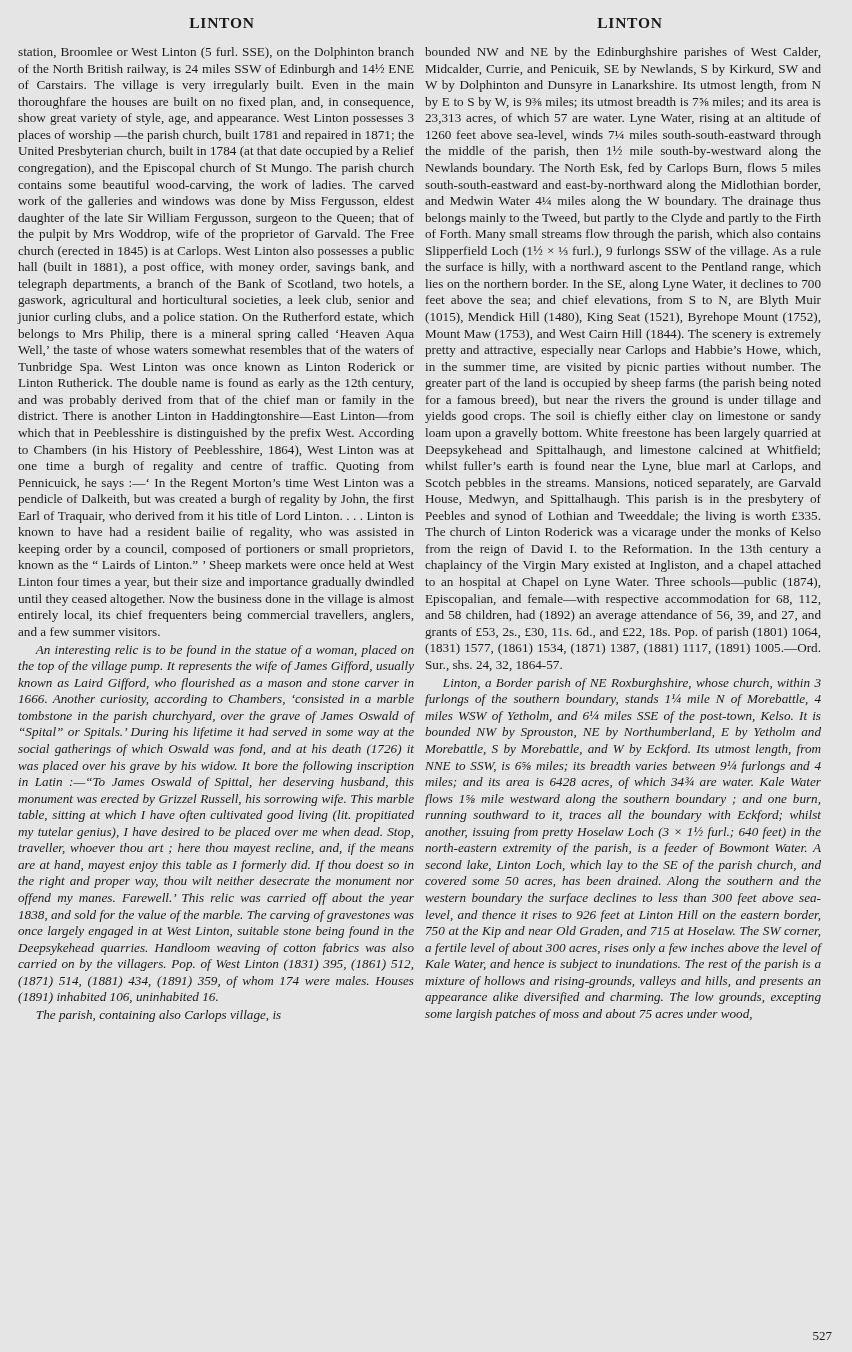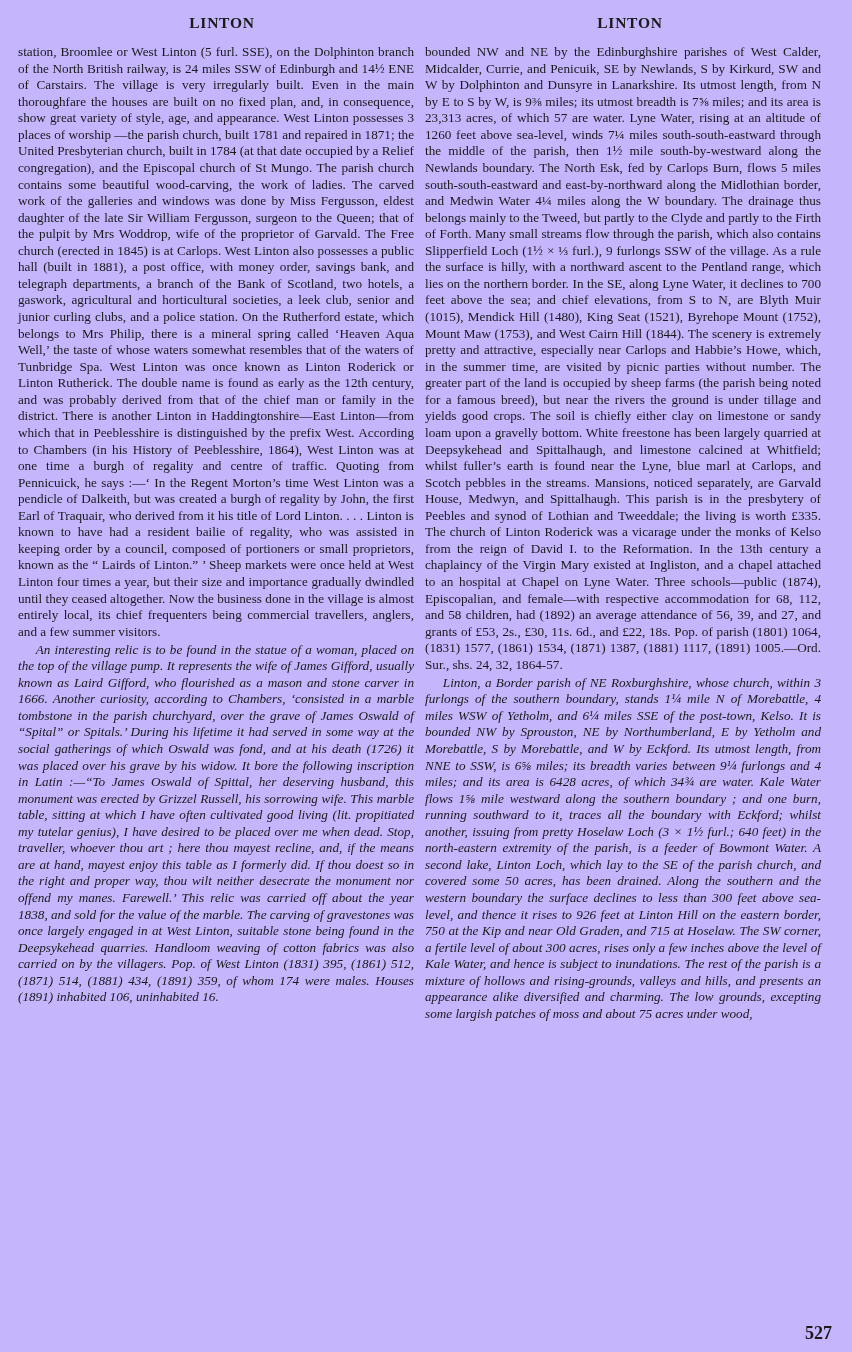--- a/index.html
+++ b/index.html
@@ -14,21 +14,21 @@
     color: #1a1a1a;
     position: relative;
     overflow: hidden;
   }
   .page {
     position: relative;
     width: 852px;
     height: 1352px;
     box-sizing: border-box;
     padding: 14px 18px 10px 18px;
-    background: #c4b5fd;
+    background: #e5e5e5;
   }
   .running-heads {
     display: flex;
     justify-content: space-between;
     font-weight: bold;
     font-size: 15.5px;
     letter-spacing: 0.8px;
     margin: 0 0 12px 0;
   }
   .running-heads .rh {
@@ -51,22 +51,22 @@
   .col p {
     margin: 0;
   }
   .col p.indent {
     text-indent: 1.35em;
   }
   .pagenum {
     position: absolute;
     right: 20px;
     bottom: 8px;
-    font-size: 18px;
-    font-weight: bold;
+    font-size: 13px;
+    font-weight: normal;
   }
   .col p + p {
     margin-top: 0.1em;
     font-style: italic;
   }
 </style>
 </head>
 <body>
 
 <div class="page">
@@ -74,20 +74,21 @@
   <div class="running-heads">
     <div class="rh">LINTON</div>
     <div class="rh">LINTON</div>
   </div>
 
   <div class="columns">
 
     <div class="col">
       <p>station, Broomlee or West Linton (5 furl. SSE), on the Dolphinton branch of the North British railway, is 24 miles SSW of Edinburgh and 14½ ENE of Carstairs. The village is very irregularly built. Even in the main thoroughfare the houses are built on no fixed plan, and, in consequence, show great variety of style, age, and appearance. West Linton possesses 3 places of worship —the parish church, built 1781 and repaired in 1871; the United Presbyterian church, built in 1784 (at that date occupied by a Relief congregation), and the Episcopal church of St Mungo. The parish church contains some beautiful wood-carving, the work of ladies. The carved work of the galleries and windows was done by Miss Fergusson, eldest daughter of the late Sir William Fergusson, surgeon to the Queen; that of the pulpit by Mrs Woddrop, wife of the proprietor of Garvald. The Free church (erected in 1845) is at Carlops. West Linton also possesses a public hall (built in 1881), a post office, with money order, savings bank, and telegraph departments, a branch of the Bank of Scotland, two hotels, a gaswork, agricultural and horticultural societies, a leek club, senior and junior curling clubs, and a police station. On the Rutherford estate, which belongs to Mrs Philip, there is a mineral spring called ‘Heaven Aqua Well,’ the taste of whose waters somewhat resembles that of the waters of Tunbridge Spa. West Linton was once known as Linton Roderick or Linton Rutherick. The double name is found as early as the 12th century, and was probably derived from that of the chief man or family in the district. There is another Linton in Haddingtonshire—East Linton—from which that in Peeblesshire is distinguished by the prefix West. According to Chambers (in his History of Peeblesshire, 1864), West Linton was at one time a burgh of regality and centre of traffic. Quoting from Pennicuick, he says :—‘ In the Regent Morton’s time West Linton was a pendicle of Dalkeith, but was created a burgh of regality by John, the first Earl of Traquair, who derived from it his title of Lord Linton. . . . Linton is known to have had a resident bailie of regality, who was assisted in keeping order by a council, composed of portioners or small proprietors, known as the “ Lairds of Linton.” ’ Sheep markets were once held at West Linton four times a year, but their size and importance gradually dwindled until they ceased altogether. Now the business done in the village is almost entirely local, its chief frequenters being commercial travellers, anglers, and a few summer visitors.</p>
       <p class="indent">An interesting relic is to be found in the statue of a woman, placed on the top of the village pump. It represents the wife of James Gifford, usually known as Laird Gifford, who flourished as a mason and stone carver in 1666. Another curiosity, according to Chambers, ‘consisted in a marble tombstone in the parish churchyard, over the grave of James Oswald of “Spital” or Spitals.’ During his lifetime it had served in some way at the social gatherings of which Oswald was fond, and at his death (1726) it was placed over his grave by his widow. It bore the following inscription in Latin :—“To James Oswald of Spittal, her deserving husband, this monument was erected by Grizzel Russell, his sorrowing wife. This marble table, sitting at which I have often cultivated good living (lit. propitiated my tutelar genius), I have desired to be placed over me when dead. Stop, traveller, whoever thou art ; here thou mayest recline, and, if the means are at hand, mayest enjoy this table as I formerly did. If thou doest so in the right and proper way, thou wilt neither desecrate the monument nor offend my manes. Farewell.’ This relic was carried off about the year 1838, and sold for the value of the marble. The carving of gravestones was once largely engaged in at West Linton, suitable stone being found in the Deepsykehead quarries. Handloom weaving of cotton fabrics was also carried on by the villagers. Pop. of West Linton (1831) 395, (1861) 512, (1871) 514, (1881) 434, (1891) 359, of whom 174 were males. Houses (1891) inhabited 106, uninhabited 16.</p>
+      <p class="indent">The parish, containing also Carlops village, is</p>
     </div>
 
     <div class="col">
       <p>bounded NW and NE by the Edinburghshire parishes of West Calder, Midcalder, Currie, and Penicuik, SE by Newlands, S by Kirkurd, SW and W by Dolphinton and Dunsyre in Lanarkshire. Its utmost length, from N by E to S by W, is 9⅜ miles; its utmost breadth is 7⅝ miles; and its area is 23,313 acres, of which 57 are water. Lyne Water, rising at an altitude of 1260 feet above sea-level, winds 7¼ miles south-south-eastward through the middle of the parish, then 1½ mile south-by-westward along the Newlands boundary. The North Esk, fed by Carlops Burn, flows 5 miles south-south-eastward and east-by-northward along the Midlothian border, and Medwin Water 4¼ miles along the W boundary. The drainage thus belongs mainly to the Tweed, but partly to the Clyde and partly to the Firth of Forth. Many small streams flow through the parish, which also contains Slipperfield Loch (1½ × ⅓ furl.), 9 furlongs SSW of the village. As a rule the surface is hilly, with a northward ascent to the Pentland range, which lies on the northern border. In the SE, along Lyne Water, it declines to 700 feet above the sea; and chief elevations, from S to N, are Blyth Muir (1015), Mendick Hill (1480), King Seat (1521), Byrehope Mount (1752), Mount Maw (1753), and West Cairn Hill (1844). The scenery is extremely pretty and attractive, especially near Carlops and Habbie’s Howe, which, in the summer time, are visited by picnic parties without number. The greater part of the land is occupied by sheep farms (the parish being noted for a famous breed), but near the rivers the ground is under tillage and yields good crops. The soil is chiefly either clay on limestone or sandy loam upon a gravelly bottom. White freestone has been largely quarried at Deepsykehead and Spittalhaugh, and limestone calcined at Whitfield; whilst fuller’s earth is found near the Lyne, blue marl at Carlops, and Scotch pebbles in the streams. Mansions, noticed separately, are Garvald House, Medwyn, and Spittalhaugh. This parish is in the presbytery of Peebles and synod of Lothian and Tweeddale; the living is worth £335. The church of Linton Roderick was a vicarage under the monks of Kelso from the reign of David I. to the Reformation. In the 13th century a chaplaincy of the Virgin Mary existed at Ingliston, and a chapel attached to an hospital at Chapel on Lyne Water. Three schools—public (1874), Episcopalian, and female—with respective accommodation for 68, 112, and 58 children, had (1892) an average attendance of 56, 39, and 27, and grants of £53, 2s., £30, 11s. 6d., and £22, 18s. Pop. of parish (1801) 1064, (1831) 1577, (1861) 1534, (1871) 1387, (1881) 1117, (1891) 1005.—Ord. Sur., shs. 24, 32, 1864-57.</p>
       <p class="indent">Linton, a Border parish of NE Roxburghshire, whose church, within 3 furlongs of the southern boundary, stands 1¼ mile N of Morebattle, 4 miles WSW of Yetholm, and 6¼ miles SSE of the post-town, Kelso. It is bounded NW by Sprouston, NE by Northumberland, E by Yetholm and Morebattle, S by Morebattle, and W by Eckford. Its utmost length, from NNE to SSW, is 6⅝ miles; its breadth varies between 9¼ furlongs and 4 miles; and its area is 6428 acres, of which 34¾ are water. Kale Water flows 1⅝ mile westward along the southern boundary ; and one burn, running southward to it, traces all the boundary with Eckford; whilst another, issuing from pretty Hoselaw Loch (3 × 1½ furl.; 640 feet) in the north-eastern extremity of the parish, is a feeder of Bowmont Water. A second lake, Linton Loch, which lay to the SE of the parish church, and covered some 50 acres, has been drained. Along the southern and the western boundary the surface declines to less than 300 feet above sea-level, and thence it rises to 926 feet at Linton Hill on the eastern border, 750 at the Kip and near Old Graden, and 715 at Hoselaw. The SW corner, a fertile level of about 300 acres, rises only a few inches above the level of Kale Water, and hence is subject to inundations. The rest of the parish is a mixture of hollows and rising-grounds, valleys and hills, and presents an appearance alike diversified and charming. The low grounds, excepting some largish patches of moss and about 75 acres under wood,</p>
     </div>
 
   </div>
 
   <div class="pagenum">527</div>

